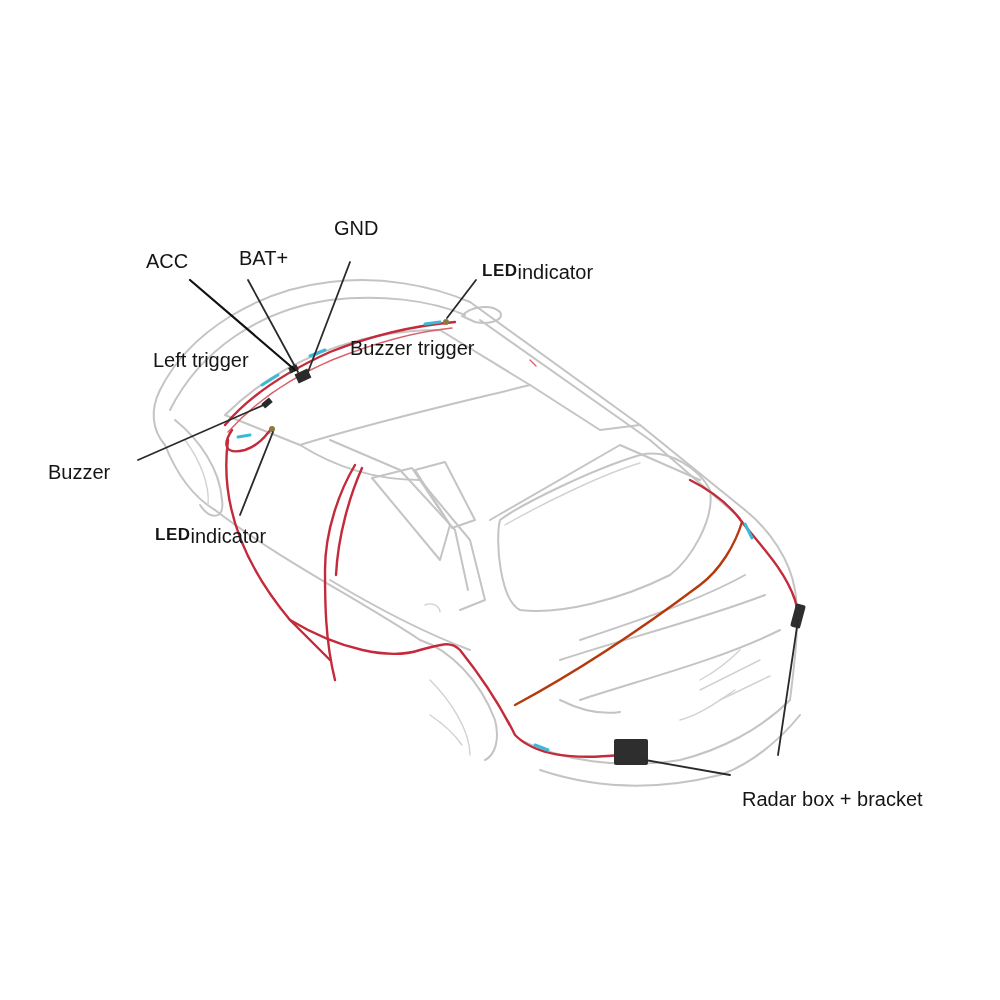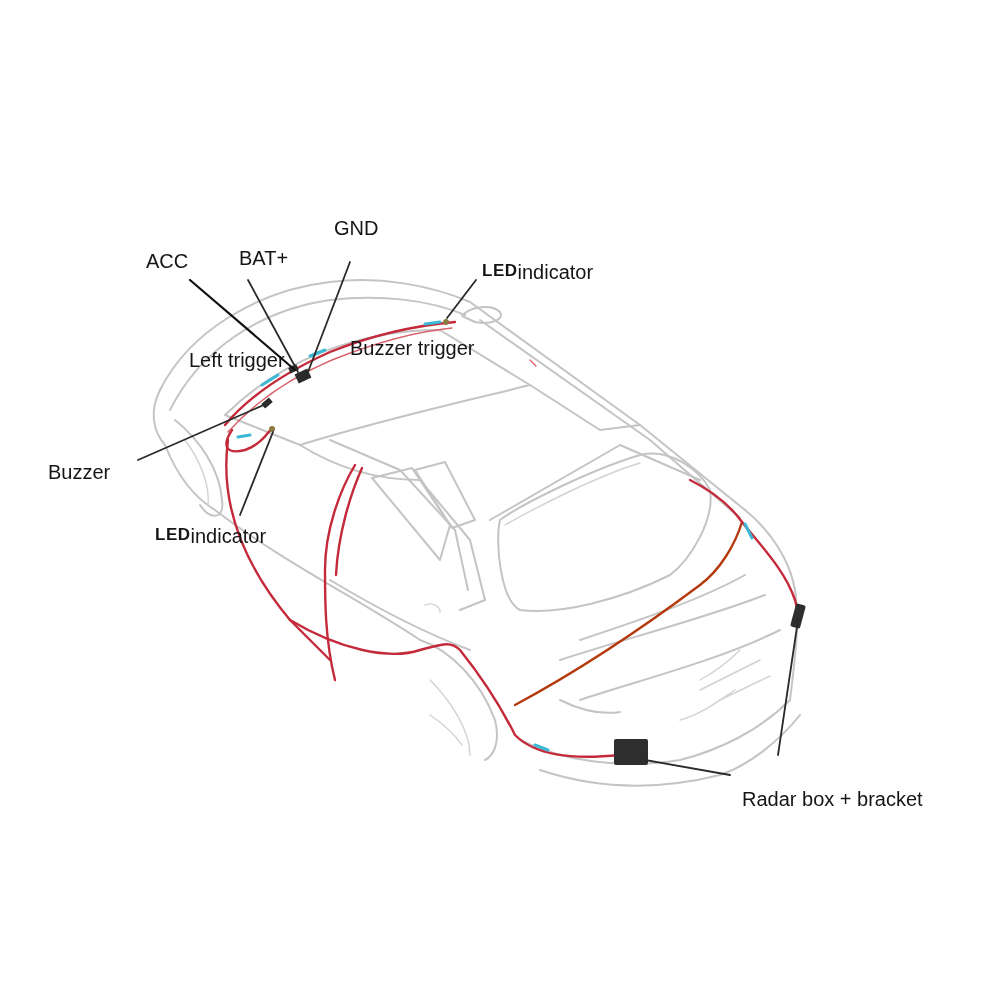--- a/index.html
+++ b/index.html
@@ -128,21 +128,21 @@
       <line class="leader" x1="798" y1="620" x2="778" y2="755"></line>
     </g>
   </svg>
 
   <div class="label" style="left:334px; top:218px;">GND</div>
   <div class="label" style="left:146px; top:251px;">ACC</div>
   <div class="label" style="left:239px; top:248px;">BAT+</div>
   <div class="label" style="left:482px; top:262px;">
     <span class="small">LED</span><span>indicator</span>
   </div>
-  <div class="label" style="left:153px; top:350px;margin-left:36px;">Left trigger</div>
+  <div class="label" style="left:153px; top:350px;">Left trigger</div>
   <div class="label" style="left:350px; top:338px;">Buzzer trigger</div>
   <div class="label" style="left:48px; top:462px;">Buzzer</div>
   <div class="label" style="left:155px; top:526px;">
     <span class="small">LED</span><span>indicator</span>
   </div>
   <div class="label" style="left:742px; top:763px;margin-top:26px;">Radar box + bracket</div>
 
 </div>
 
 </body></html>

